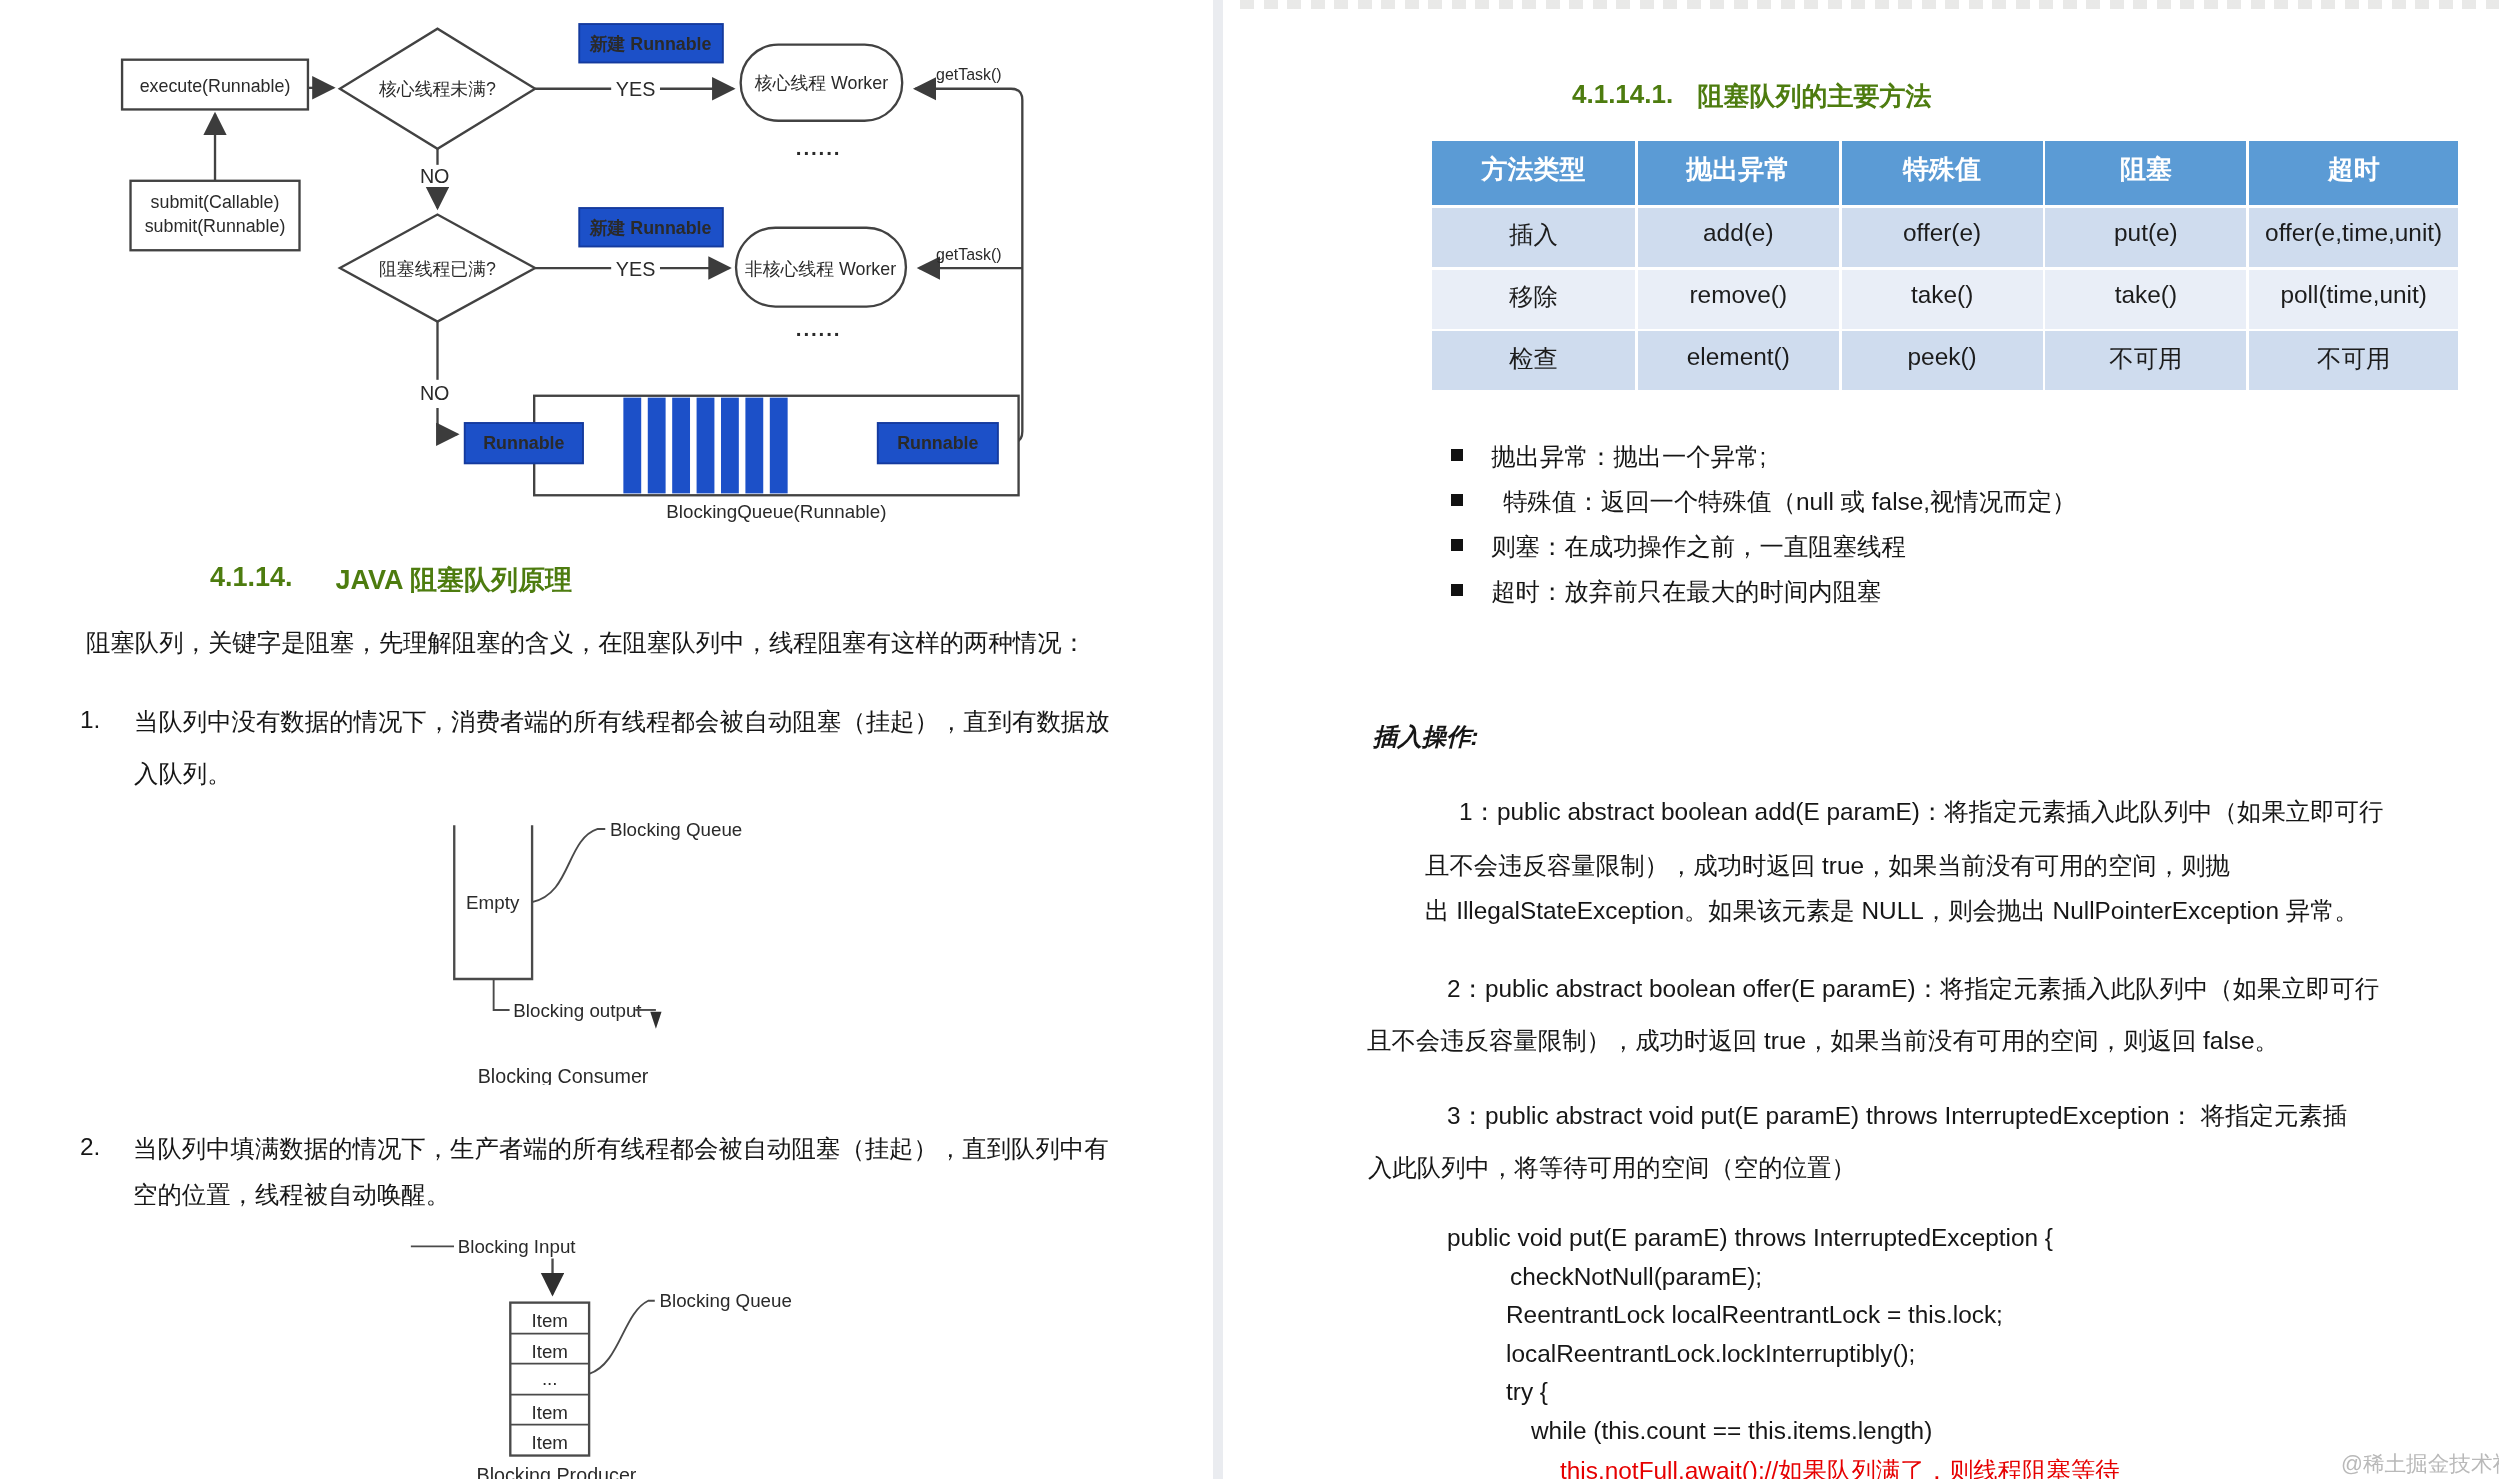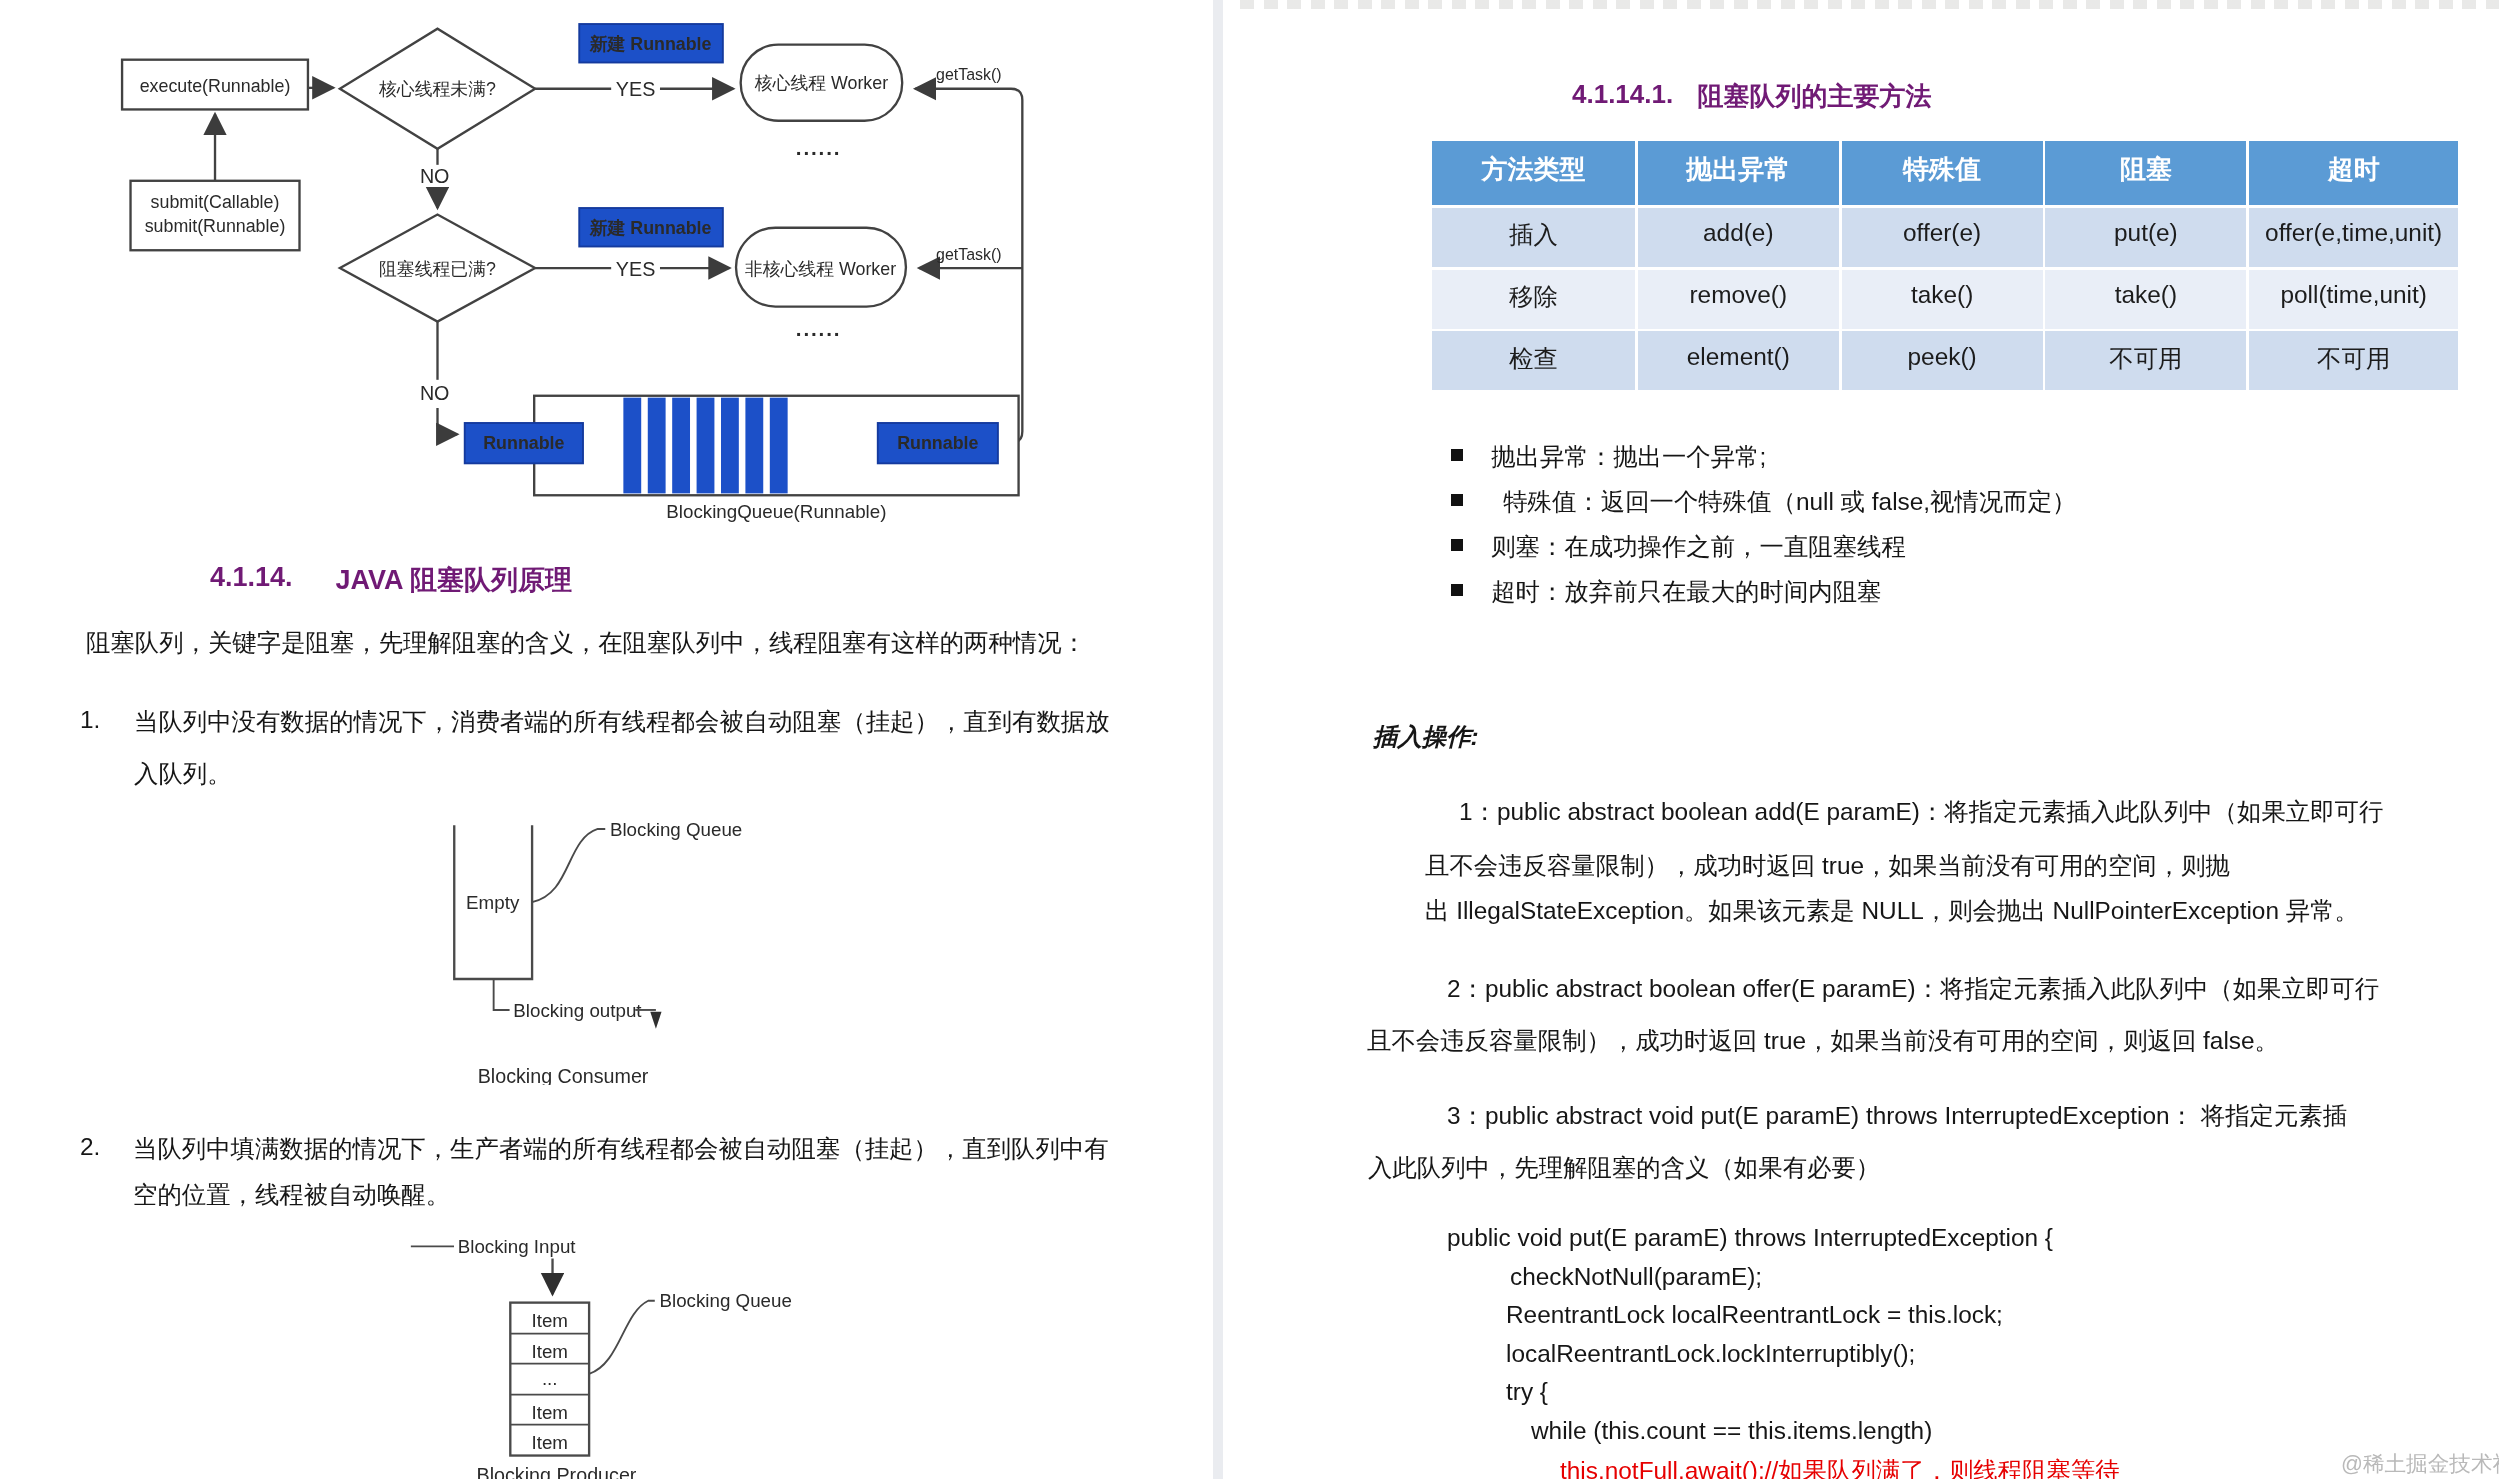--- a/index.html
+++ b/index.html
@@ -1,20 +1,20 @@
 <!DOCTYPE html>
 <html style="font-size:15px"><head>
 <meta charset="utf-8">
 <style>
   * { margin:0; padding:0; box-sizing:border-box; }
   html,body { background:#ffffff; }
   body { font-family:"Liberation Sans", sans-serif; color:#1b1b1b; }
   .canvas { position:relative; width:2500px; height:1480px; background:#ffffff; overflow:hidden; }
   .abs { position:absolute; }
-  .h1 { font-size:27px; font-weight:700; color:#701a75; display:flex; }
+  .h1 { font-size:27px; font-weight:700; color:#4d7c0f; display:flex; }
   .body-line { font-size:24.4px; color:#161616; white-space:nowrap; }
   .num { font-size:24.4px; color:#161616; }
   svg text { font-family:"Liberation Sans", sans-serif; fill:#2a2a2a; }
   .flow-stroke { stroke:#424242; stroke-width:2.5; fill:none; }
   .flow-fill-white { fill:#ffffff; stroke:#424242; stroke-width:2.5; }
   .flow-blue { fill:#1c50c8; stroke:#143a9e; stroke-width:2; }
   .grid-table { display:grid; grid-template-columns:203px 201px 201px 201px 209px;
                 grid-template-rows:64px 59px 59px 59px; gap:2.8px; background:#ffffff; }
   .th { background:#5b9bd5; color:#ffffff; font-size:26px; font-weight:700;
         display:flex; justify-content:center; align-items:flex-start; padding-top:11.3px; }
@@ -222,21 +222,21 @@
     <div class="abs body-line italic-b" style="left:150px;top:721px;">插入操作:</div>
 
     <div class="abs body-line" style="left:236px;top:796px;">1：public abstract boolean add(E paramE)：将指定元素插入此队列中（如果立即可行</div>
     <div class="abs body-line" style="left:202px;top:850px;">且不会违反容量限制），成功时返回 true，如果当前没有可用的空间，则抛</div>
     <div class="abs body-line" style="left:202px;top:895px;">出 IllegalStateException。如果该元素是 NULL，则会抛出 NullPointerException 异常。</div>
 
     <div class="abs body-line" style="left:224px;top:973px;">2：public abstract boolean offer(E paramE)：将指定元素插入此队列中（如果立即可行</div>
     <div class="abs body-line" style="left:144px;top:1025px;">且不会违反容量限制），成功时返回 true，如果当前没有可用的空间，则返回 false。</div>
 
     <div class="abs body-line" style="left:224px;top:1100px;">3：public abstract void put(E paramE) throws InterruptedException： 将指定元素插</div>
-    <div class="abs body-line" style="left:145px;top:1152px;">入此队列中，先理解阻塞的含义（如果有必要）</div>
+    <div class="abs body-line" style="left:145px;top:1152px;">入此队列中，将等待可用的空间（空的位置）</div>
 
     <div class="abs code-line" style="left:224px;top:1224px;">public void put(E paramE) throws InterruptedException {</div>
     <div class="abs code-line" style="left:287px;top:1263px;">checkNotNull(paramE);</div>
     <div class="abs code-line" style="left:283px;top:1301px;">ReentrantLock localReentrantLock = this.lock;</div>
     <div class="abs code-line" style="left:283px;top:1340px;">localReentrantLock.lockInterruptibly();</div>
     <div class="abs code-line" style="left:283px;top:1378px;">try {</div>
     <div class="abs code-line" style="left:308px;top:1417px;">while (this.count == this.items.length)</div>
     <div class="abs code-line code-red" style="left:337px;top:1455px;">this.notFull.await();//如果队列满了，则线程阻塞等待</div>
 
     <div class="abs watermark" style="left:1118px;top:1449px;">@稀土掘金技术社区</div>

